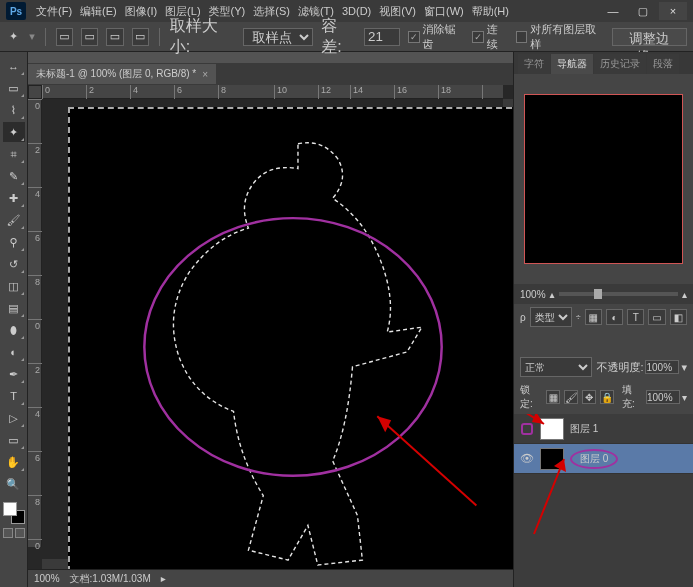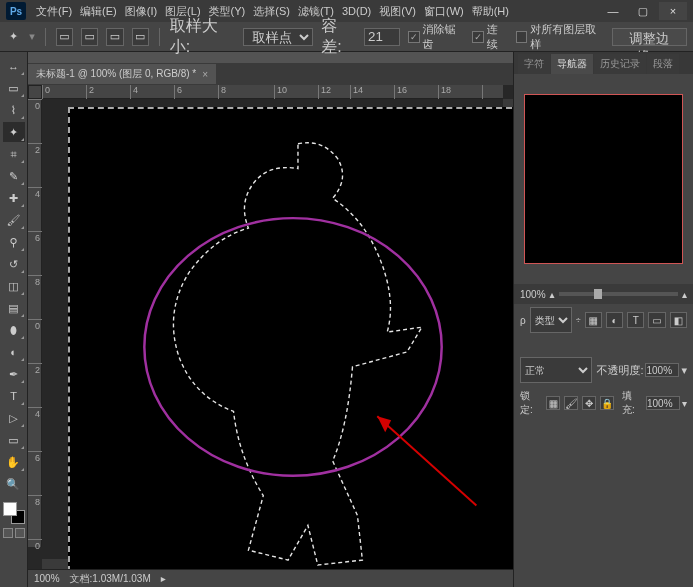--- a/index.html
+++ b/index.html
@@ -63,21 +63,21 @@
 
 .navigator { height:210px; padding:10px; display:flex; align-items:center; justify-content:center; background:#454545;}
 .navigator .preview { width:160px; height:170px; background:#000; border:1px solid #d05555; position:relative;}
 .zoombar { height:20px; background:#3a3a3a; display:flex; align-items:center; padding:0 6px; gap:4px; font-size:10px;}
 .zoombar .slider { flex:1; height:4px; background:#555; position:relative;}
 .zoombar .slider .knob { position:absolute; left:30%; top:-3px; width:8px; height:10px; background:#aaa;}
 
 .mid-panel { height:50px; background:#454545;}
 .mid-panel .row { display:flex; align-items:center; gap:4px; padding:3px 6px;}
 .mid-panel .ico-btn { width:18px; height:16px; border:1px solid #666; background:#3a3a3a; display:flex; align-items:center; justify-content:center; cursor:pointer; font-size:10px;}
-.mid-select { background:#3a3a3a; border:1px solid #666; color:#ccc; height:26px; font-size:10px;}
+.mid-select { background:#3a3a3a; border:1px solid #666; color:#ccc; height:20px; font-size:10px;}
 
 .layers-panel { flex:1; display:flex; flex-direction:column; background:#454545;}
 .layers-head { display:flex; align-items:center; padding:3px 6px; gap:4px;}
 .layers-head .blend { flex:1; }
 .pctbox { display:flex; align-items:center; gap:2px;}
 .pctbox input { width:34px; height:14px; background:#3a3a3a; border:1px solid #666; color:#ccc; font-size:10px;}
 .lock-row { display:flex; align-items:center; gap:4px; padding:3px 6px; font-size:10px;}
 .lock-row .ic { width:14px; height:14px; display:flex; align-items:center; justify-content:center; border:1px solid #666; background:#3a3a3a; cursor:pointer;}
 .layers-list { flex:1; overflow:auto; background:#3c3c3c;}
 .layer { height:30px; display:flex; align-items:center; gap:6px; padding:0 6px; border-bottom:1px solid #333;}
@@ -277,15 +277,36 @@
         <div class="ic">🖌</div>
         <div class="ic">✥</div>
         <div class="ic">🔒</div>
         <div style="flex:1"></div>
         <div class="pctbox">
           <span>填充:</span>
           <input value="100%" style="">
           <span>▾</span>
         </div>
       </div>
+      <div class="layers-list" style="position:relative;">
+        <div class="layer" style="position:relative;">
+          <div class="eye">
+              <span style="width:12px;height:12px;border:2px solid #a030a0;border-radius:3px;display:block"></span>
+            </div>
+          <div class="thumb" style="background:#fff;"></div>
+          <span class="lname">图层 1</span>
+        </div>
+        <div class="layer selected">
+          <div class="eye">👁</div>
+          <div class="thumb"></div>
+          <span class="lname annot" style="padding:1px 8px;">图层 0</span>
+        </div>
+
+        <svg class="arrow-svg" style="left:-60px; top:-50px; width:200px; height:180px;">
+          <line x1="10" y1="10" x2="90" y2="60" stroke="#d40000" stroke-width="2"></line>
+          <polygon points="90,60 78,58 82,48" fill="#d40000"></polygon>
+          <line x1="80" y1="170" x2="110" y2="95" stroke="#d40000" stroke-width="2"></line>
+          <polygon points="110,95 100,102 112,108" fill="#d40000"></polygon>
+        </svg>
+      </div>
     </div>
   </div>
 </div>
 
 </body></html>

